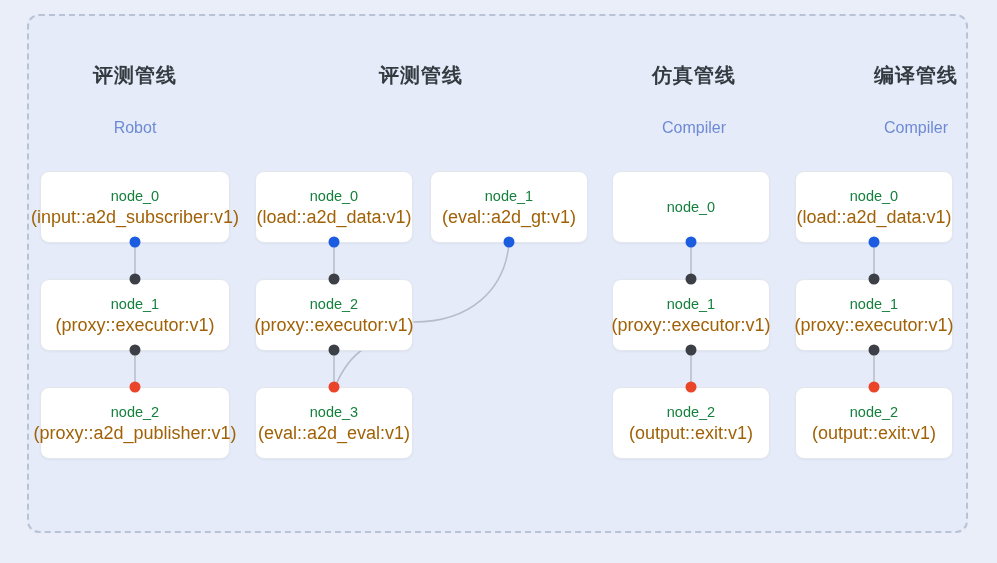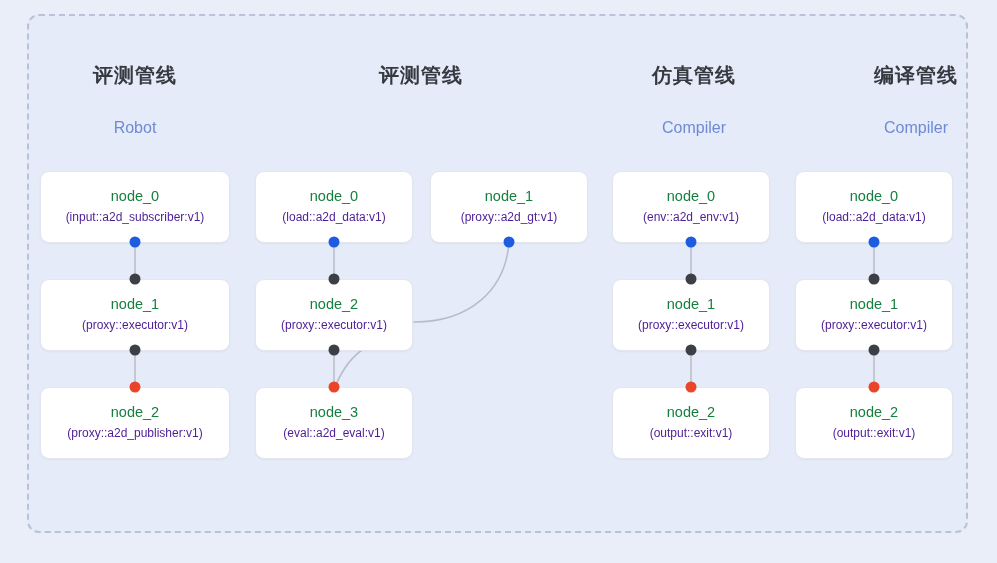--- a/index.html
+++ b/index.html
@@ -71,22 +71,22 @@
     justify-content: center;
     height: 72px;
   }
   .node-name {
     font-size: 14.5px;
     color: #15803d;
     line-height: 21px;
     white-space: nowrap;
   }
   .node-type {
-    font-size: 12px;
-    color: #4c1d95;
+    font-size: 18px;
+    color: #a16207;
     line-height: 21px;
     white-space: nowrap;
   }
 
   
   #edges {
     position: absolute;
     left: 0;
     top: 0;
     width: 997px;
@@ -163,34 +163,33 @@
     <div class="node-name">node_2</div>
     <div class="node-type">(proxy::a2d_publisher:v1)</div>
   </div>
 
   <div class="node" style="left:255px; top:171px; width:158px;">
     <div class="node-name">node_0</div>
     <div class="node-type">(load::a2d_data:v1)</div>
   </div>
   <div class="node" style="left:430px; top:171px; width:158px;">
     <div class="node-name">node_1</div>
-    <div class="node-type">(proxy::a2d_gt:v1)</div>
+    <div class="node-type">(eval::a2d_gt:v1)</div>
   </div>
   <div class="node" style="left:255px; top:279px; width:158px;">
     <div class="node-name">node_2</div>
     <div class="node-type">(proxy::executor:v1)</div>
   </div>
   <div class="node" style="left:255px; top:387px; width:158px;">
     <div class="node-name">node_3</div>
     <div class="node-type">(eval::a2d_eval:v1)</div>
   </div>
 
   <div class="node" style="left:612px; top:171px; width:158px;">
     <div class="node-name">node_0</div>
-    <div class="node-type">(env::a2d_env:v1)</div>
   </div>
   <div class="node" style="left:612px; top:279px; width:158px;">
     <div class="node-name">node_1</div>
     <div class="node-type">(proxy::executor:v1)</div>
   </div>
   <div class="node" style="left:612px; top:387px; width:158px;">
     <div class="node-name">node_2</div>
     <div class="node-type">(output::exit:v1)</div>
   </div>
 

